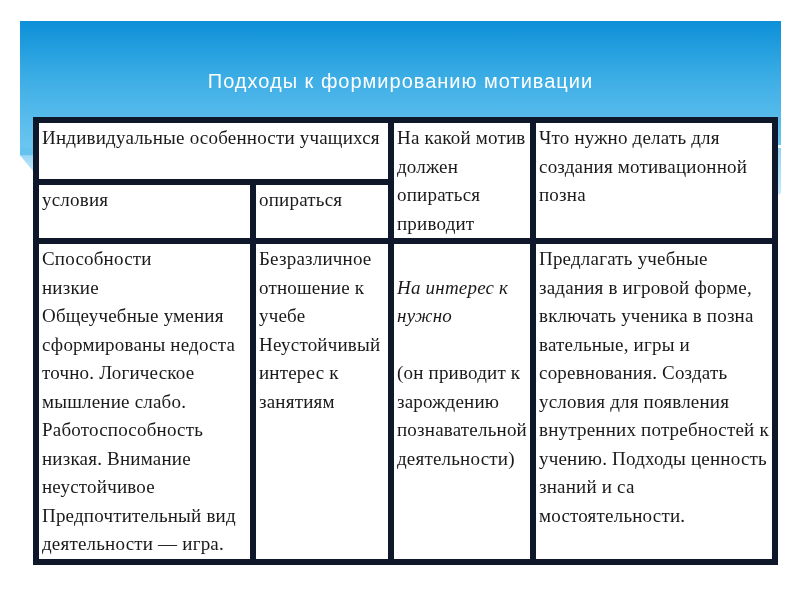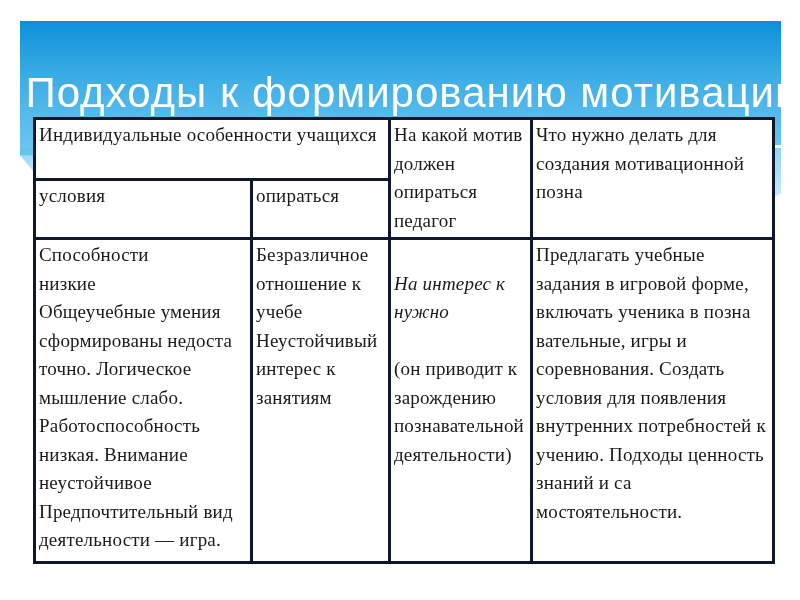--- a/index.html
+++ b/index.html
@@ -20,36 +20,36 @@
   .banner-tail-right{
     position:absolute;left:772px;top:145px;width:9px;height:53px;
     background:linear-gradient(180deg,#8ed2f4 0%,#c9ecfb 100%);
     clip-path:polygon(0 0,100% 0,100% 91%,0 100%);
   }
   .ribbon-highlight{
     position:absolute;left:0;top:0;width:100%;height:3px;
     background:rgba(255,255,255,.9);
   }
   .slide-title{
-    position:absolute;left:20px;top:58px;width:761px;height:46px;margin:12px;
+    position:absolute;left:20px;top:58px;width:761px;height:46px;margin:0;
     display:flex;align-items:center;justify-content:center;
     color:var(--title_text,#ffffff);
-    font-size:42px;font-weight:400;letter-spacing:1px;white-space:nowrap;
+    font-size:20px;font-weight:400;letter-spacing:1px;white-space:nowrap;
   }
   table.motivation{
     position:absolute;left:33px;top:117px;
     width:739px;height:447px;
     border-collapse:collapse;table-layout:fixed;
     background:#ffffff;
     font-family:"Liberation Serif",serif;
     font-size:19px;line-height:28.5px;letter-spacing:0.2px;
     color:var(--table_text,#1a1a1a);
   }
   table.motivation,table.motivation th,table.motivation td{
-    border:3px solid #0f172a;
+    border:6px solid #0f172a;
   }
   table.motivation{border:2px solid #000;}
   table.motivation th,table.motivation td{
     vertical-align:top;text-align:left;
     font-weight:normal;
     padding:1px 2px 0 3px;
     white-space:pre-line;
     overflow:hidden;
   }
   .em-italic{font-style:italic;white-space:pre-line;}
@@ -74,21 +74,21 @@
       <col style="width:138px">
       <col style="width:142px">
       <col style="width:242px">
     </colgroup>
     <tbody>
       <tr style="height:55px">
         <th colspan="2">Индивидуальные особенности учащихся</th>
         <th rowspan="2">На какой мотив
 должен
 опираться
-педагог</th>
+приводит</th>
         <th rowspan="2">Что нужно делать для
 создания мотивационной
 позна</th>
       </tr>
       <tr style="height:53px">
         <td>условия</td>
         <td>опираться</td>
       </tr>
       <tr style="height:302px">
         <td>Способности

